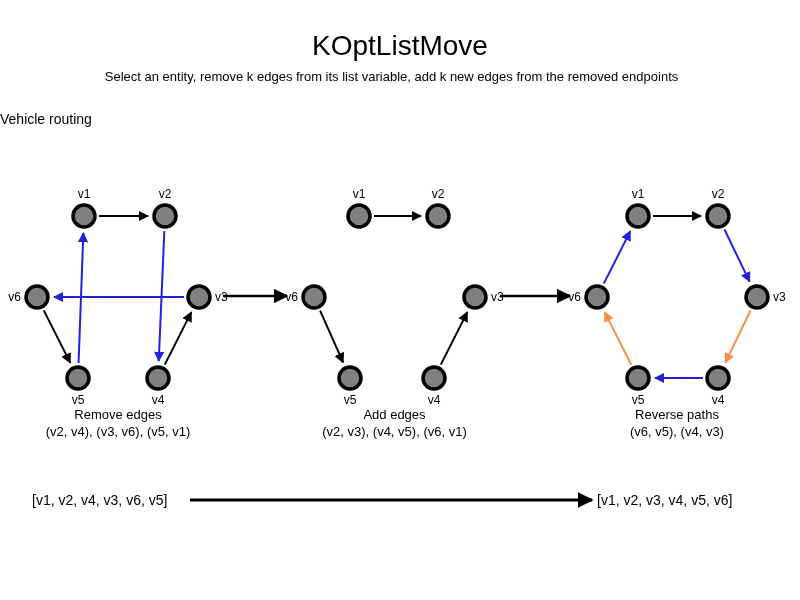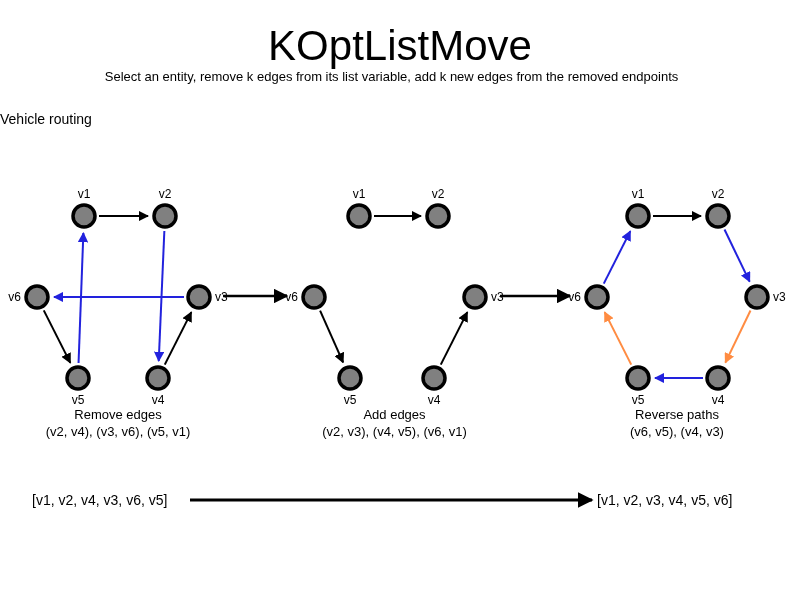--- a/index.html
+++ b/index.html
@@ -19,21 +19,21 @@
     position: absolute;
     left: 0; top: 0;
     width: 800px;
     height: 600px;
   }
   .title {
     position: absolute;
     left: 0; top: 26px;
     width: 800px;
     text-align: center;
-    font-size: 42px;
+    font-size: 28px;
     font-weight: 400;
     letter-spacing: 0px;
     line-height: 40px;
   }
   .subtitle {
     position: absolute;
     left: 0; top: 68px;
     width: 783px;
     text-align: center;
     font-size: 13px;

